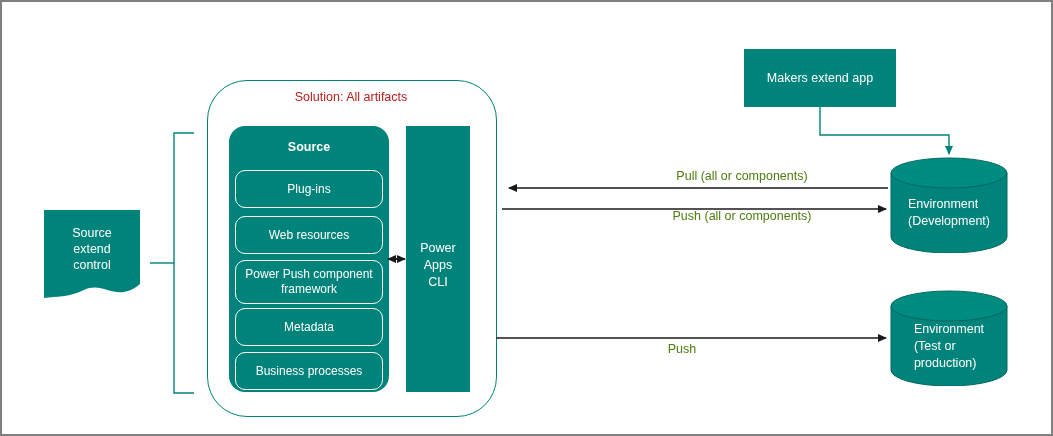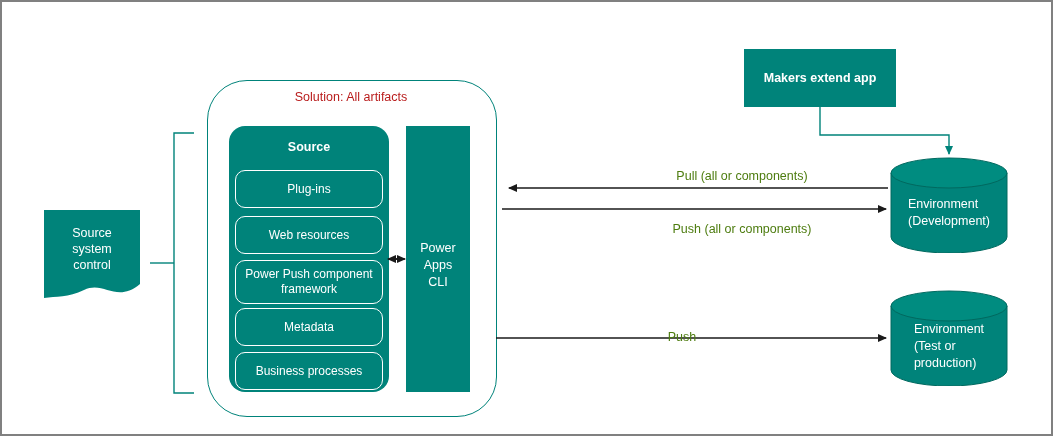--- a/index.html
+++ b/index.html
@@ -6,21 +6,21 @@
   body{font-family:"Liberation Sans", sans-serif;}
   #canvas{
     position:relative;
     width:1053px;height:436px;
     background:#ffffff;
     border:2px solid #808080;
     box-sizing:border-box;
     overflow:hidden;
   }
   .abs{position:absolute;}
-  .ctr{display:flex;align-items:center;justify-content:center;text-align:center;font-weight:bold;}
+  .ctr{display:flex;align-items:center;justify-content:center;text-align:center;}
 
   
   #src-ctrl{left:42px;top:208px;width:96px;height:92px;}
   #src-ctrl svg{position:absolute;left:0;top:0;}
   #src-ctrl .lbl{
     position:absolute;left:0;top:4px;width:96px;height:70px;
     display:flex;align-items:center;justify-content:center;
     color:#fff;font-size:12.5px;line-height:16px;text-align:center;
   }
 
@@ -77,38 +77,38 @@
   #env-test{left:888px;top:288px;}
   .cyl .lbl{
     position:absolute;left:0;top:16px;width:118px;height:80px;
     display:flex;align-items:center;justify-content:center;
     color:#ffffff;font-size:12.5px;line-height:17px;text-align:left;
   }
 
   
   .alabel{font-size:12.5px;color:#4d7c0f;text-align:center;}
   #lbl-pull{left:590px;top:167px;width:300px;}
-  #lbl-push1{left:590px;top:220px;width:300px;}
-  #lbl-push2{left:570px;top:328px;width:220px;}
+  #lbl-push1{left:590px;top:207px;width:300px;}
+  #lbl-push2{left:570px;top:340px;width:220px;}
 
   svg.ovl{position:absolute;left:0;top:0;width:1053px;height:436px;pointer-events:none;}
 </style>
 </head>
 <body>
 
 <div id="canvas">
 
   <div class="abs" id="src-ctrl">
     <svg width="96" height="92" viewBox="0 0 96 92">
       <path d="M0,0 L96,0 L96,74 C72,94 60,70 40,80 C24,88 12,86 0,88 Z" fill="#00837a"></path>
     </svg>
     <div class="lbl">
       <span>
         <span>Source</span><br>
-        <span>system</span><br>
+        <span>extend</span><br>
         <span>control</span>
       </span>
     </div>
   </div>
 
   <div class="abs" id="bracket">
     <svg width="64" height="262" viewBox="0 0 64 262">
       <path d="M44,1 L24,1 L24,261 L44,261" fill="none" stroke="#00837a" stroke-width="1.4"></path>
       <path d="M24,131 L0,131" fill="none" stroke="#00837a" stroke-width="1.4"></path>
     </svg>

